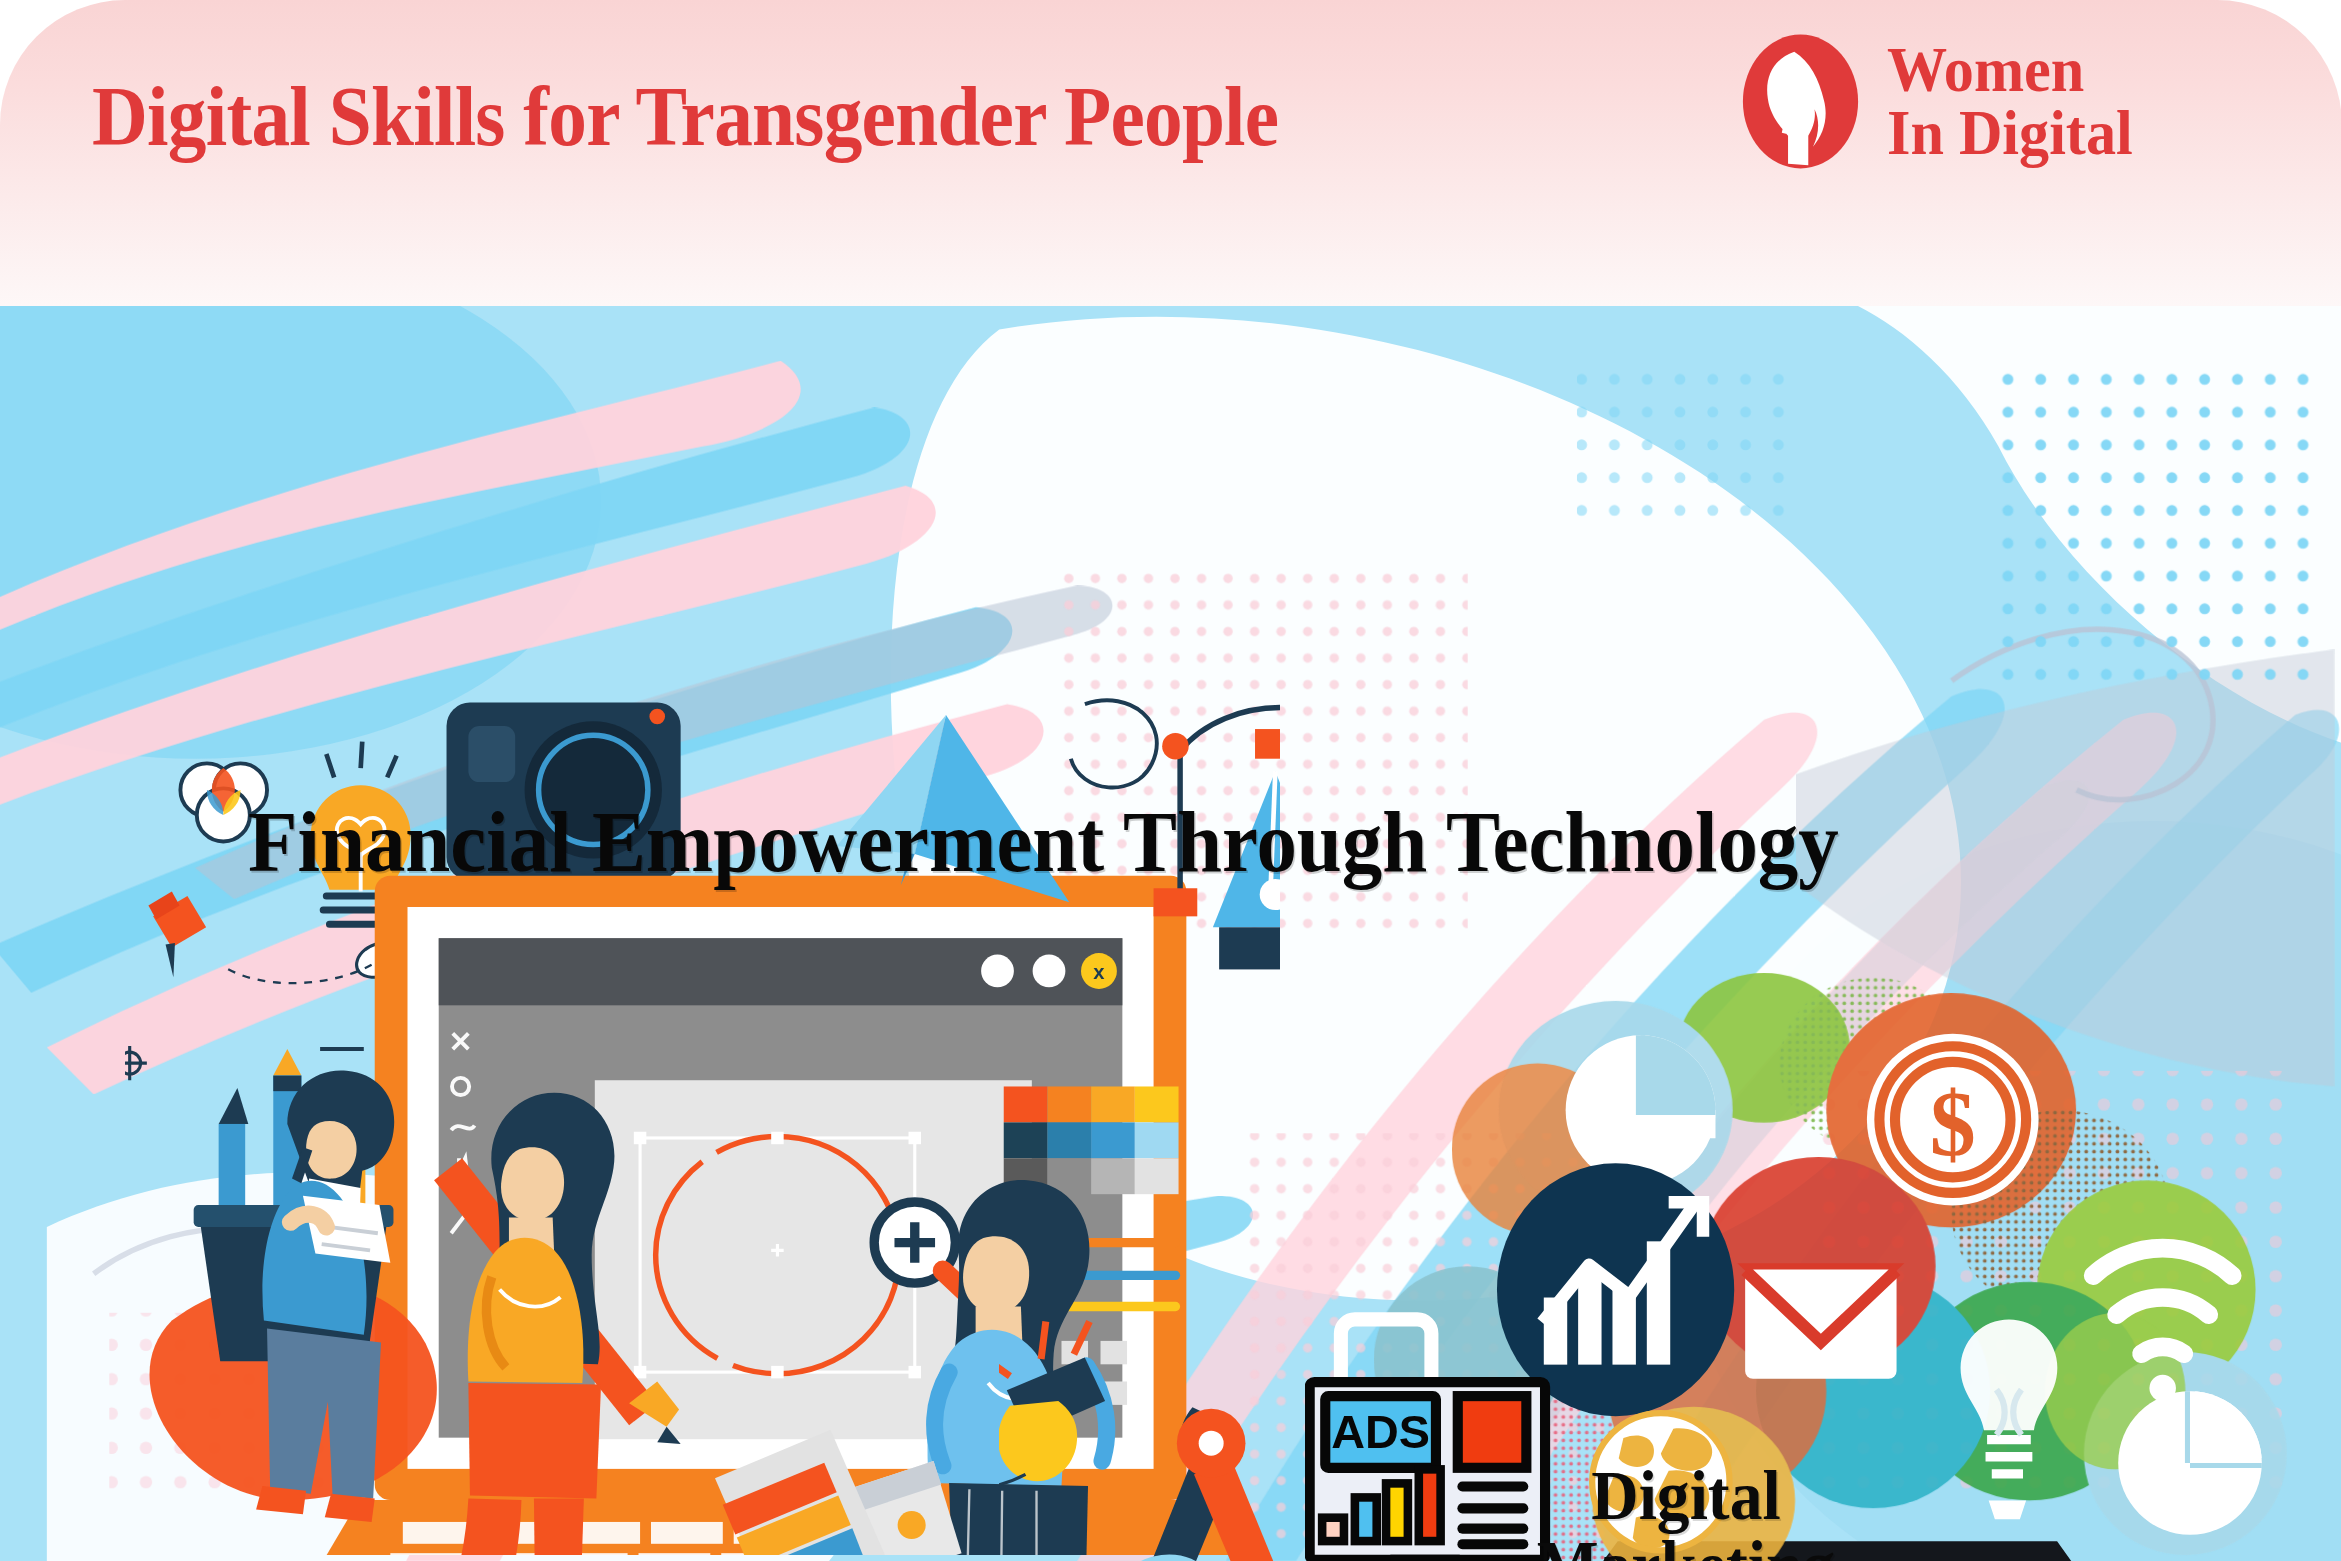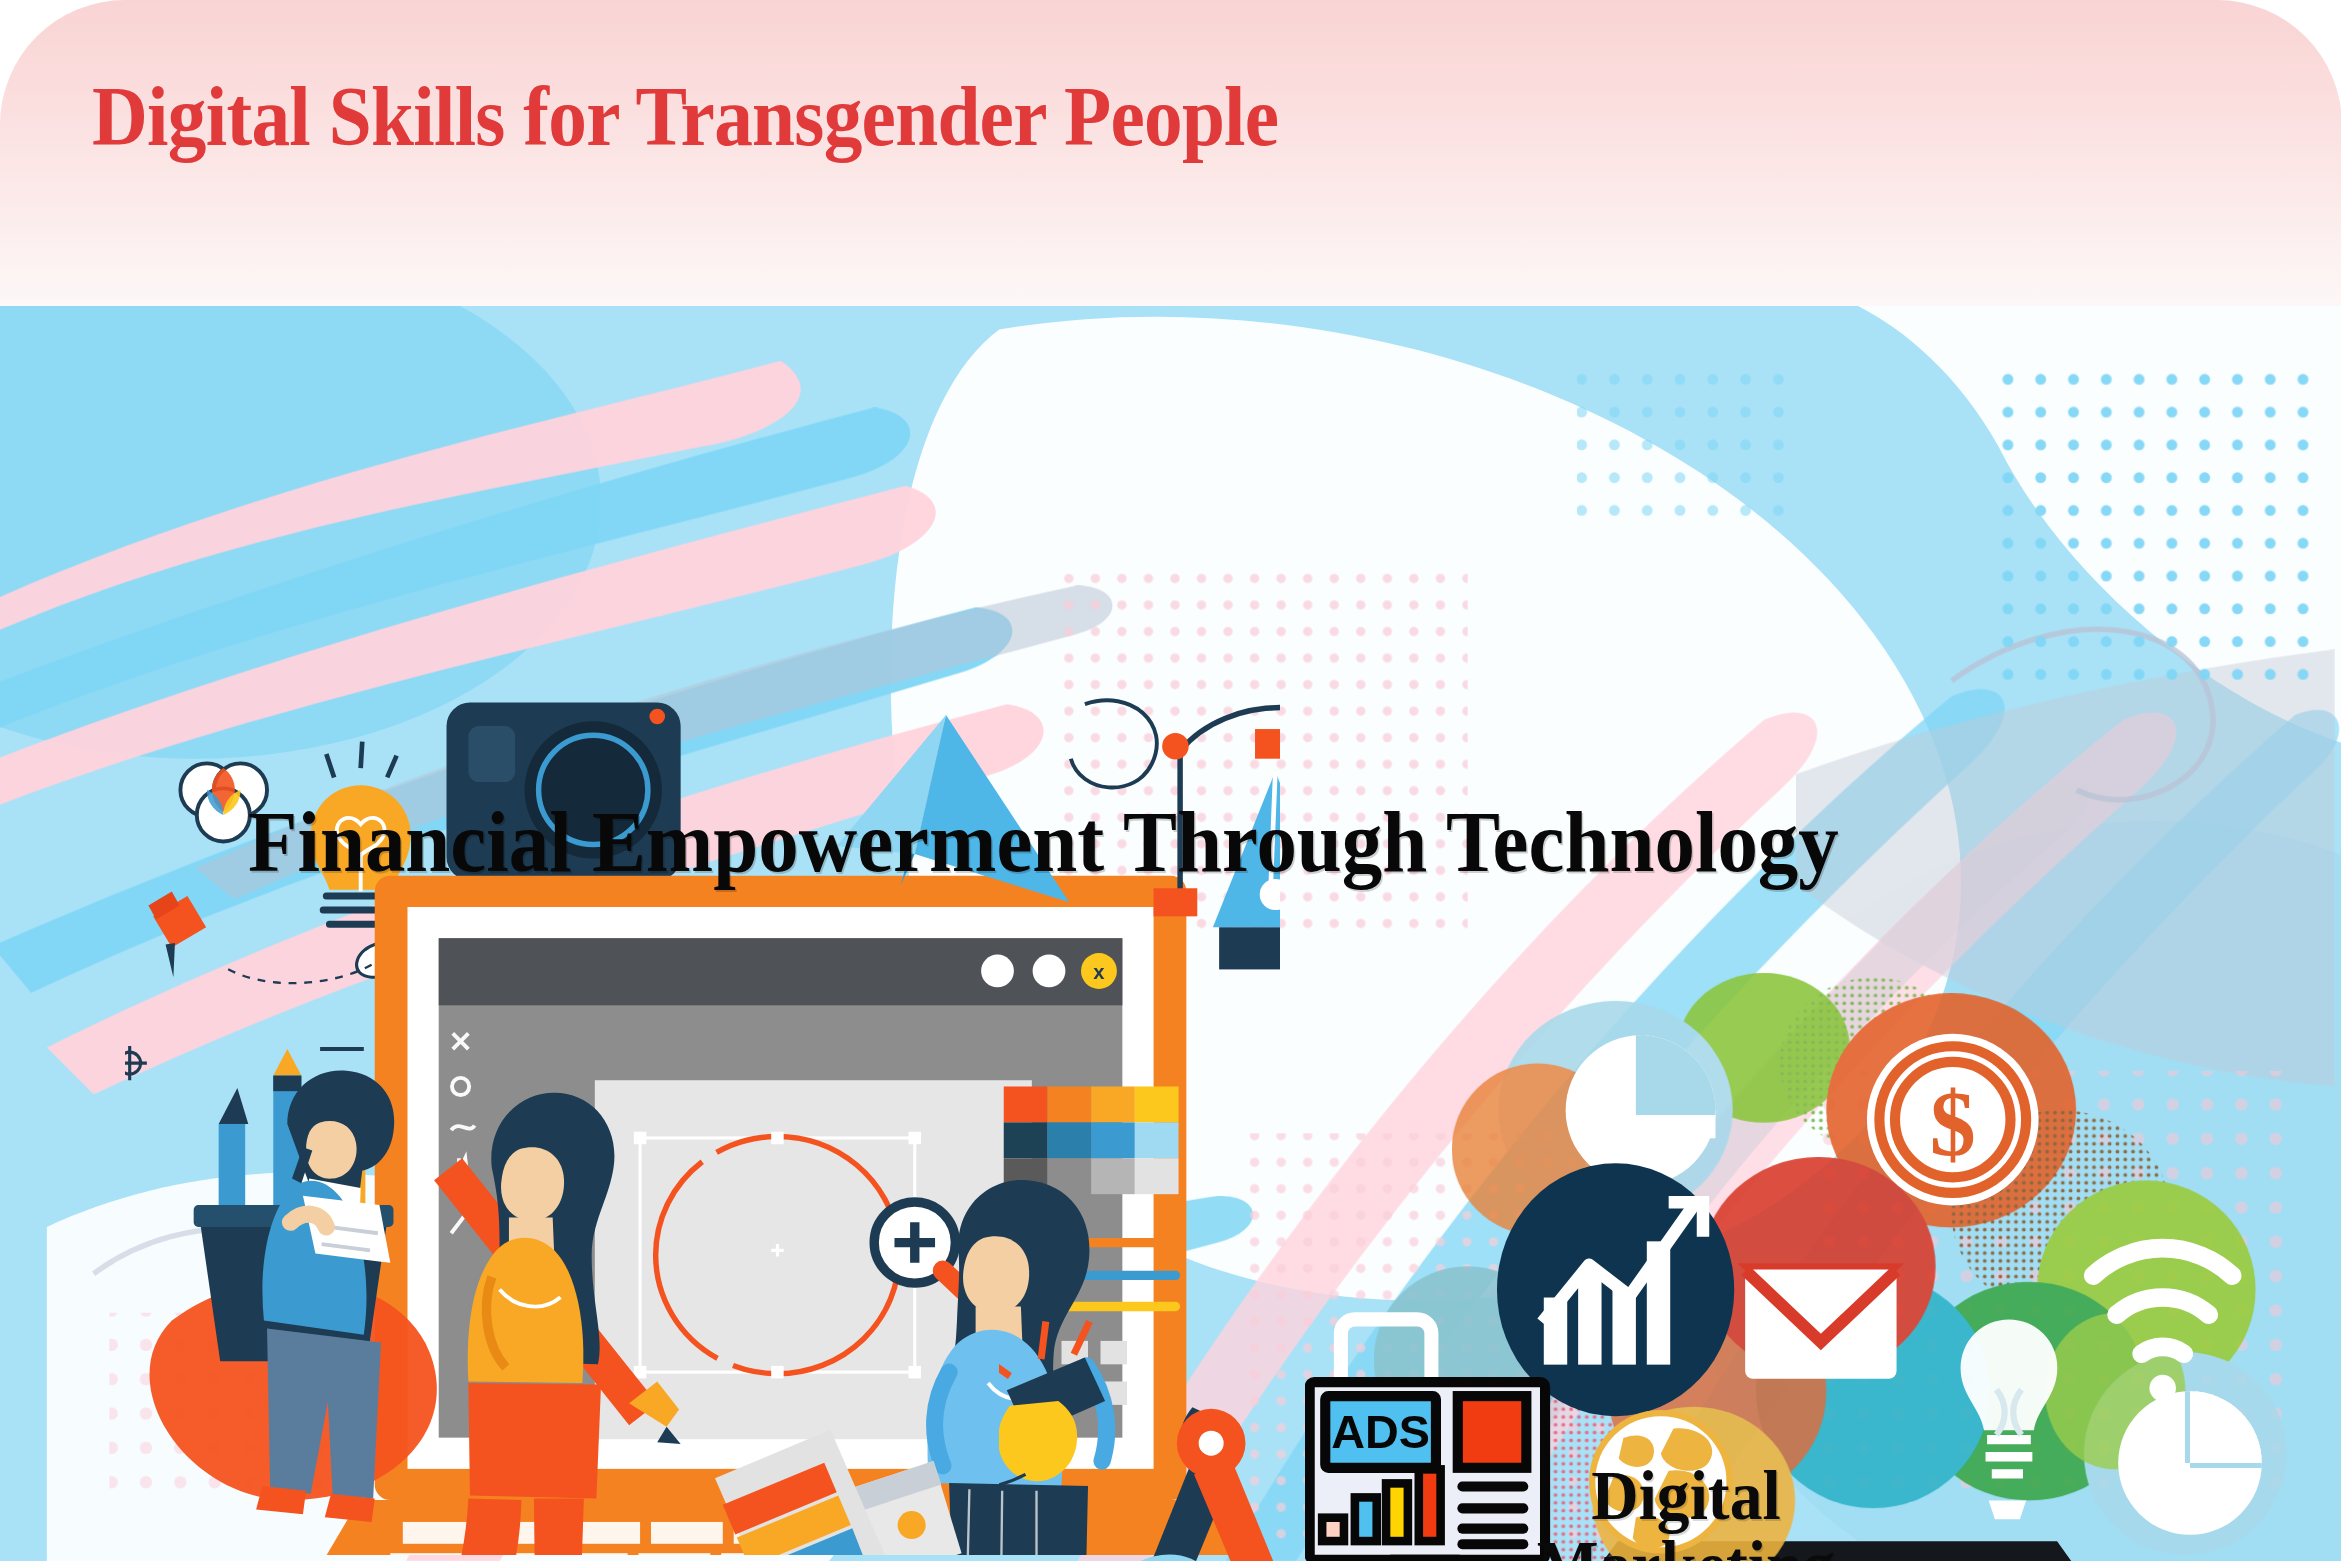--- a/index.html
+++ b/index.html
@@ -68,20 +68,38 @@
 </style>
 </head>
 <body>
 
 <div id="poster">
 
   <div id="header">
 
     <div id="header-title">Digital Skills for Transgender People</div>
 
+    <div id="logo-wrap">
+      <span id="logo-mark">
+        <svg viewBox="0 0 152 176" width="119" height="137" aria-hidden="true">
+          <ellipse cx="76" cy="88" rx="74" ry="86" fill="#e03a3a"></ellipse>
+          <path d="M68 24 C40 34 30 58 34 84 C37 106 50 120 60 132 L60 168 L86 170 L86 132
+                   C92 122 96 110 94 98 C101 112 100 130 92 146 C106 130 112 108 106 86
+                   C100 60 88 36 68 24 Z
+                   M62 62 C50 68 42 80 42 94 C42 104 47 112 54 118 L52 128 L60 130 L60 122
+                   C66 120 70 114 70 106 L70 70 Z" fill="#ffffff"></path>
+          <path d="M60 66 C50 74 45 84 45 95 C45 103 49 110 55 115 L53 124 L61 126
+                   L61 118 C67 115 70 109 70 101 L70 72 Z" fill="#e03a3a" opacity="0"></path>
+        </svg>
+      </span>
+      <span id="logo-text">
+        <span class="l1">Women</span>
+        <span class="l2">In Digital</span>
+      </span>
+    </div>
   </div>
 
   <div id="canvas">
 
     <svg id="bg-svg" viewBox="0 0 3000 1608" preserveAspectRatio="none">
       <defs>
         <pattern id="dotsBlue" width="42" height="42" patternUnits="userSpaceOnUse">
           <circle cx="10" cy="10" r="7" fill="#7fd6f5"></circle>
         </pattern>
         <pattern id="dotsPink" width="44" height="44" patternUnits="userSpaceOnUse">

